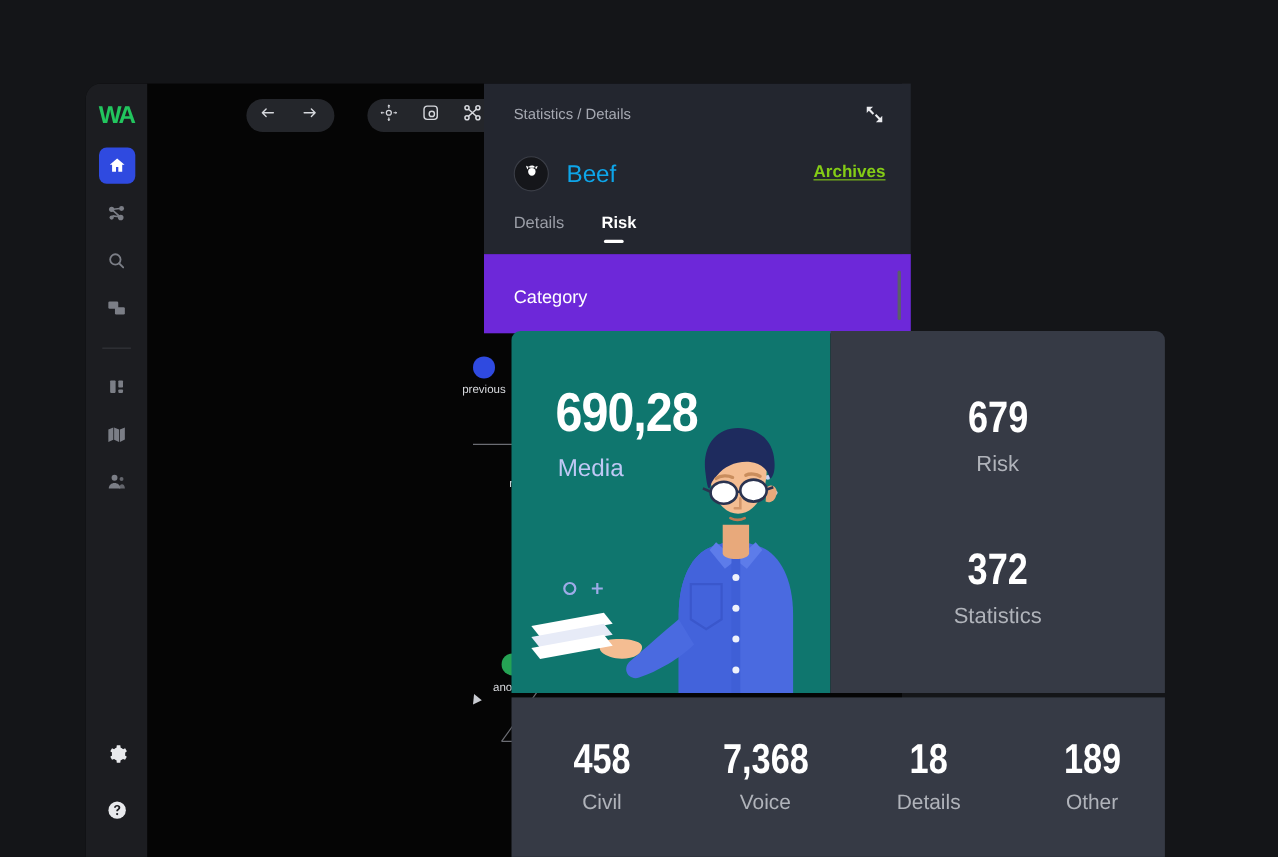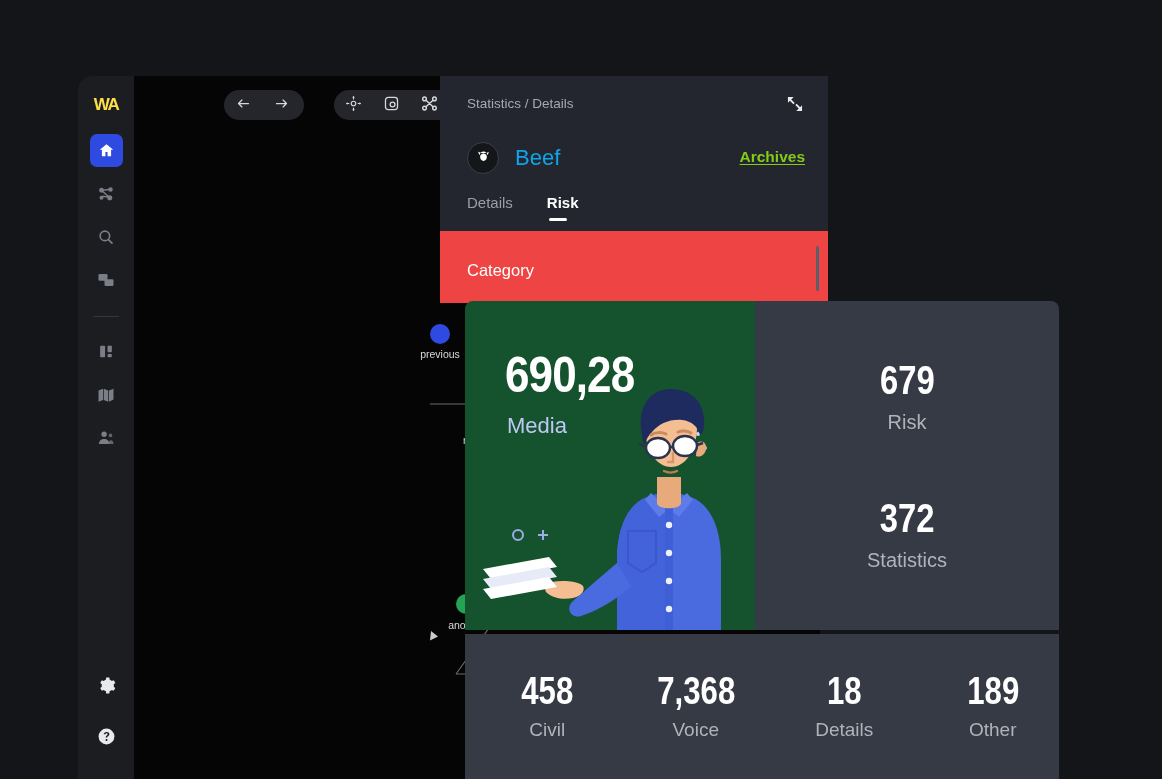--- a/index.html
+++ b/index.html
@@ -24,21 +24,21 @@
   .sidebar {
     position:absolute; left:0; top:0;
     width:56px; height:703px;
     background:#1c1d21;
     display:flex; flex-direction:column; align-items:center;
     padding-top:14px;
   }
   .logo {
     width:40px; height:30px;
     display:flex; align-items:center; justify-content:center;
-    color:#fde047; font-weight:bold; font-size:17px; letter-spacing:-1.5px;
+    color:#22c55e; font-weight:bold; font-size:22px; letter-spacing:-1.5px;
     font-family:"Liberation Sans", sans-serif;
     margin-bottom:14px;
   }
   .nav-btn {
     width:33px; height:33px; border-radius:7px;
     display:flex; align-items:center; justify-content:center;
     margin-bottom:10px;
     color:#7b7e86;
   }
   .nav-btn.active { background:#2f4ae0; color:#ffffff; }
@@ -122,21 +122,21 @@
   .tab.active { color:#ffffff; font-weight:bold; }
   .tab.active::after {
     content:''; position:absolute; left:2px; bottom:0;
     width:18px; height:3px; background:#ffffff; border-radius:2px;
   }
 
   
   .panel-body {
     position:absolute; left:440px; top:231px;
     width:388px; height:72px;
-    background:#ef4444;
+    background:#6d28d9;
   }
   .section-title {
     position:absolute; left:27px; top:30px;
     color:#ffffff; font-size:16.5px;
   }
   .panel-scrollbar {
     position:absolute; right:9px; top:15px;
     width:3px; height:45px; background:#5b5f69; border-radius:2px;
   }
 
@@ -144,21 +144,21 @@
   .cards {
     position:absolute; left:465px; top:301px;
     width:594px; height:478px;
   }
   .cards-top {
     position:absolute; left:0; top:0; width:594px; height:329px;
     display:flex;
   }
   .card-media {
     position:relative; width:290px; height:329px;
-    background:#14532d; border-radius:8px 0 0 0; overflow:hidden;
+    background:#0f766e; border-radius:8px 0 0 0; overflow:hidden;
   }
   .media-value {
     position:absolute; left:40px; top:45px;
     color:#ffffff; font-size:50px; font-weight:bold;
     letter-spacing:-1px;
     font-family:"Liberation Sans Narrow","Liberation Sans", sans-serif;
     transform:scaleX(0.88); transform-origin:left top;
   }
   .media-label {
     position:absolute; left:42px; top:112px;

